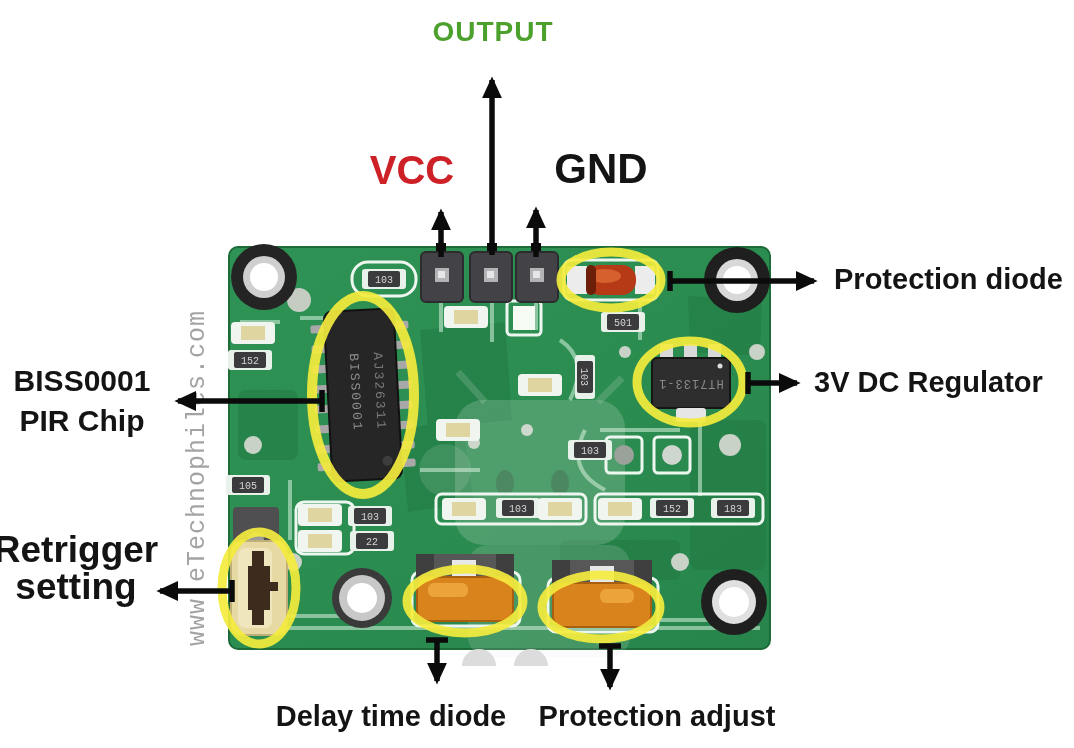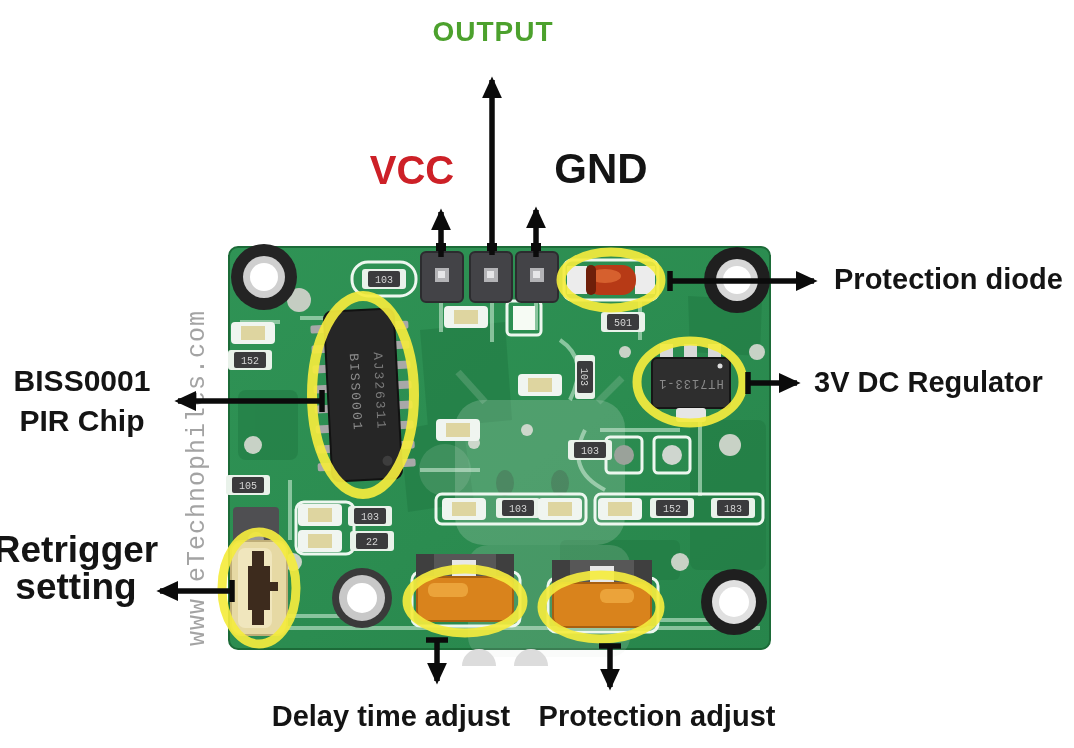--- a/index.html
+++ b/index.html
@@ -375,15 +375,15 @@
   <div class="lbl lbl-biss centered">
     <span>BISS0001</span>
     <span>PIR Chip</span>
   </div>
 
   <div class="lbl lbl-retrig centered">
     <span>Retrigger</span>
     <span>setting</span>
   </div>
 
-  <div class="lbl lbl-delay centered">Delay time adjust</div>
+  <div class="lbl lbl-delay centered">Delay time diode</div>
   <div class="lbl lbl-sens centered">Protection adjust</div>
 </div>
 
 </body></html>

